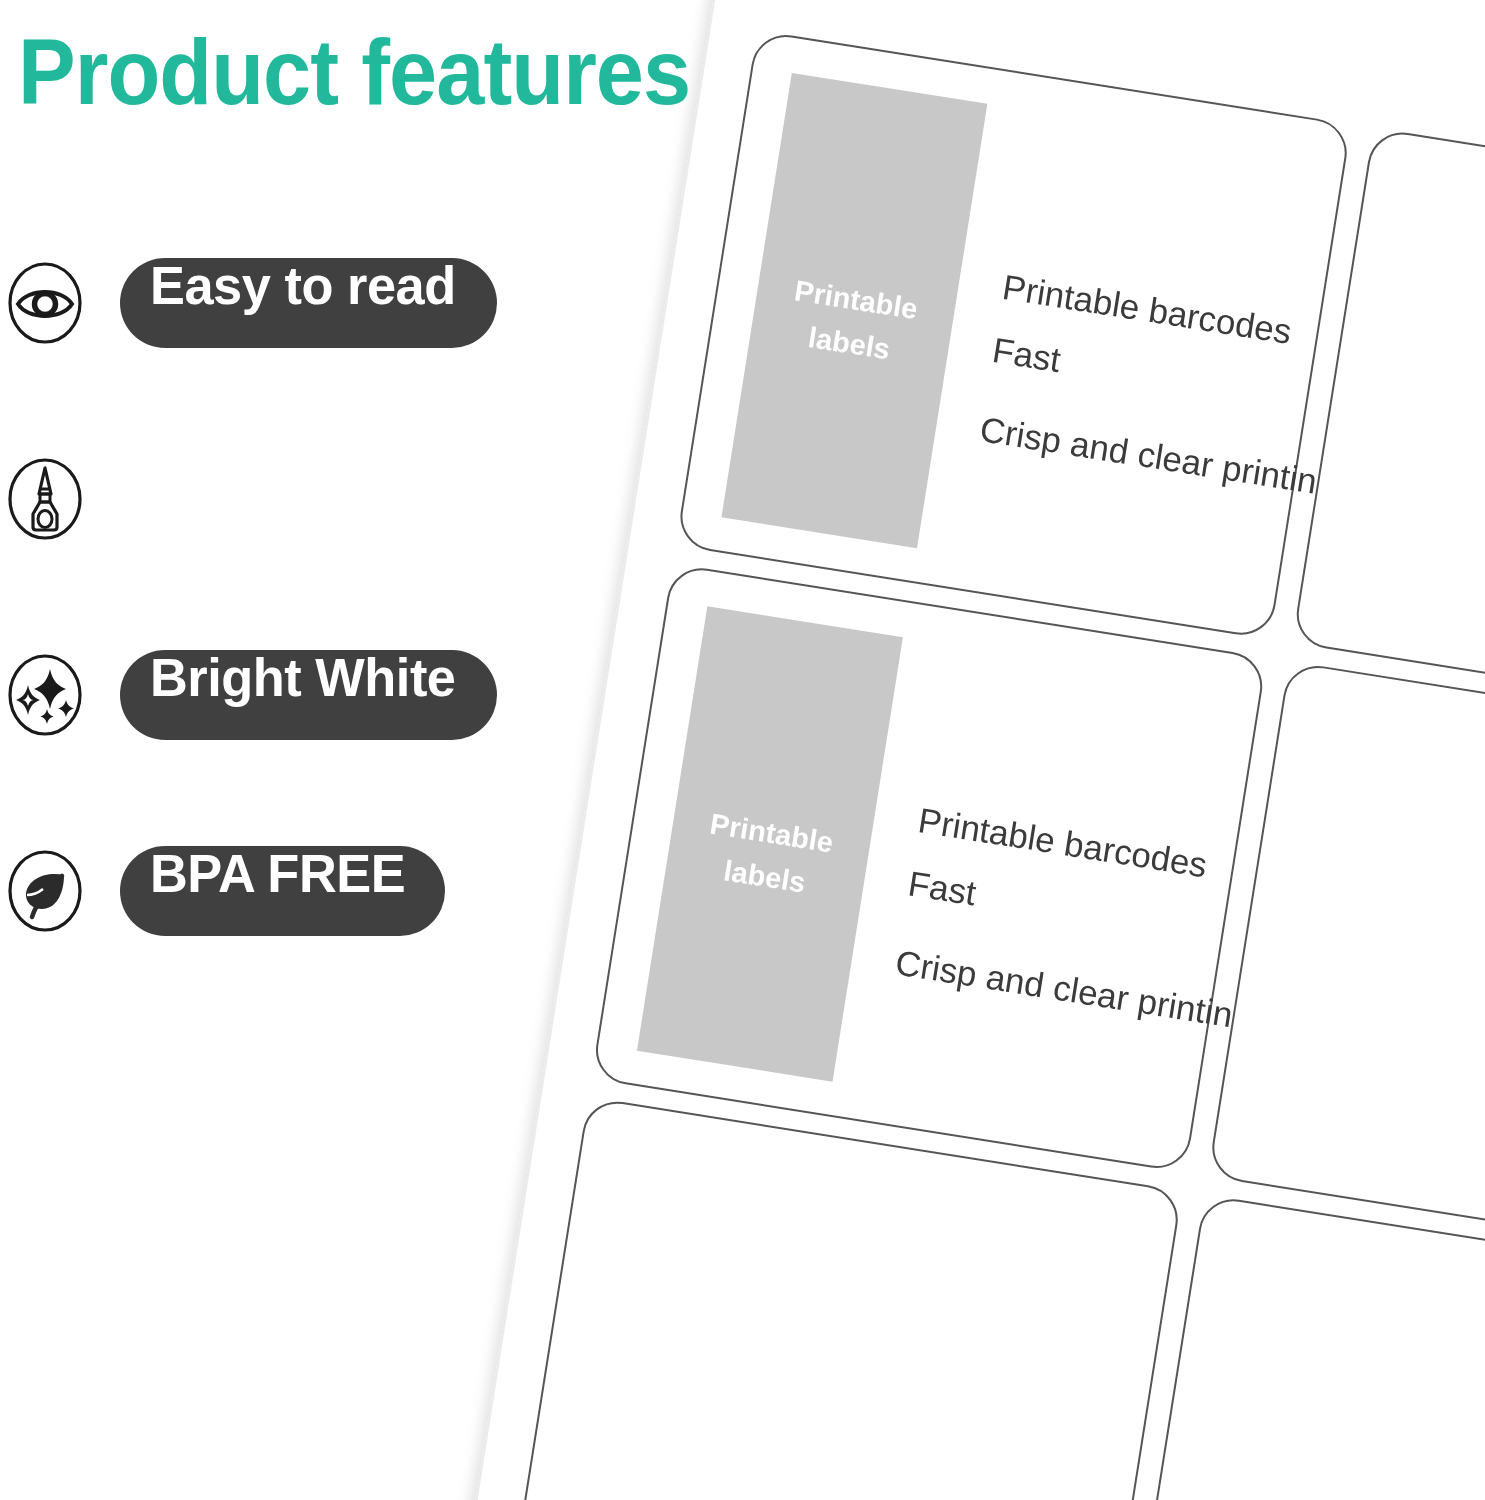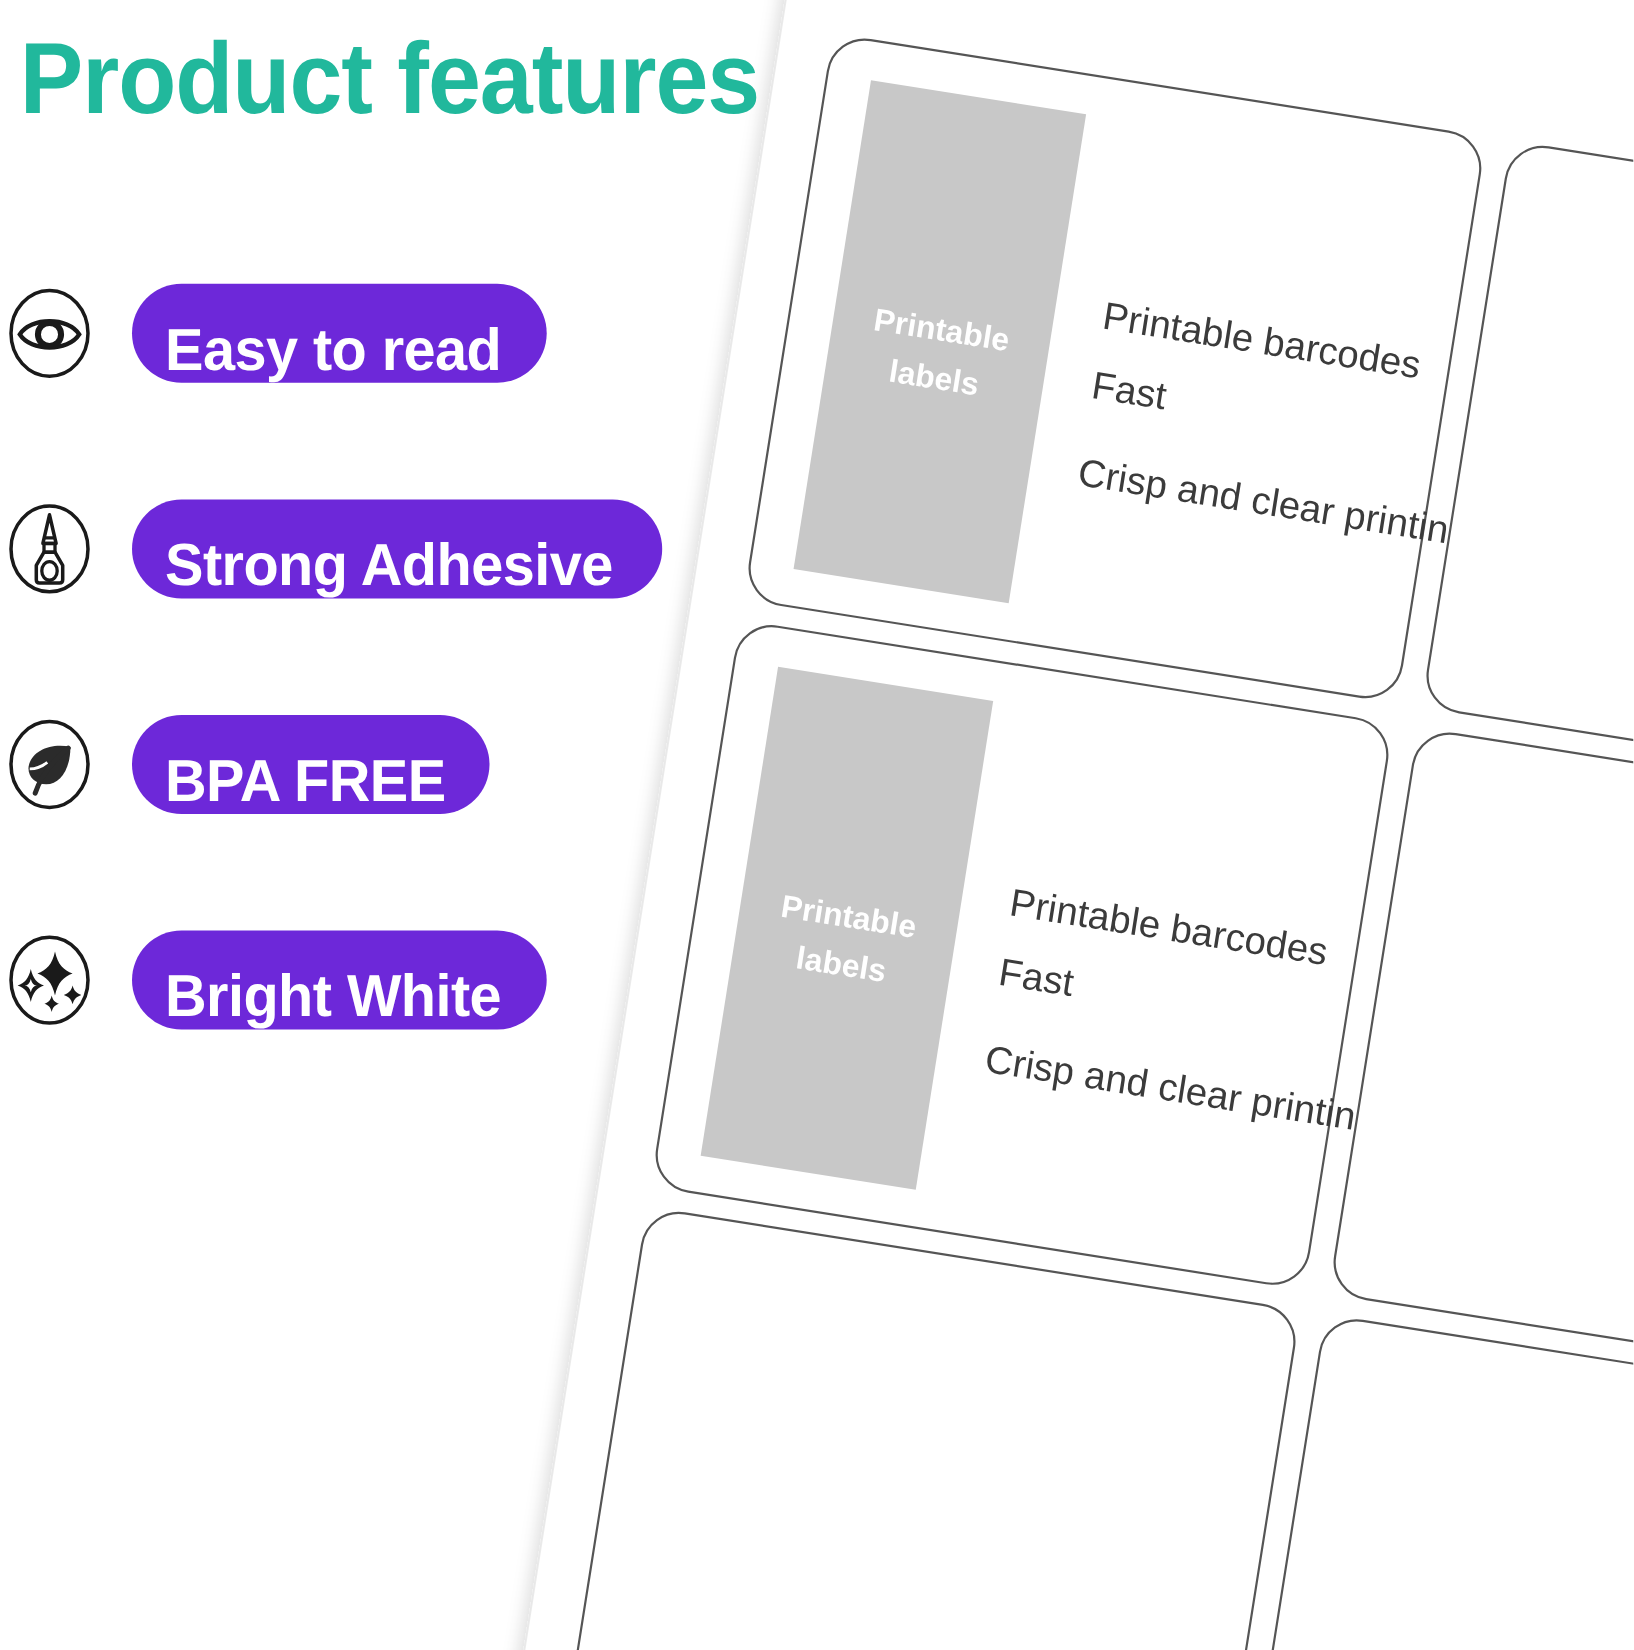--- a/index.html
+++ b/index.html
@@ -61,25 +61,25 @@
     width: 78px;
     height: 84px;
     margin-left: 6px;
     margin-right: 36px;
   }
   .feature-icon svg { display: block; width: 78px; height: 84px; }
 
   .feature-pill {
     position: relative;
     display: inline-flex;
-    align-items: flex-end;
+    align-items: flex-start;
     height: 90px;
     padding: 0 32px 0 30px;
     border-radius: 48px;
-    background: #6d28d9;
+    background: #404040;
     box-sizing: border-box;
   }
   .pill-label {
     font-family: "Liberation Sans Narrow", "Liberation Sans", sans-serif;
     font-size: 54px;
     font-weight: bold;
     color: #ffffff;
     letter-spacing: -0.5px;
     line-height: 1;
     white-space: nowrap;
@@ -189,41 +189,20 @@
 
             <path d="M39 11 L33 37 L45 37 Z" fill="none" stroke="#1a1a1a" stroke-width="3.2" stroke-linejoin="round"></path>
             <line x1="33.5" y1="32" x2="44.5" y2="32" stroke="#1a1a1a" stroke-width="3"></line>
 
             <rect x="34" y="37" width="10" height="8" fill="none" stroke="#1a1a1a" stroke-width="3"></rect>
 
             <path d="M34 45 L27 57 L27 70 Q27 73 30 73 L48 73 Q51 73 51 70 L51 57 L44 45 Z" fill="none" stroke="#1a1a1a" stroke-width="3.2" stroke-linejoin="round"></path>
             <ellipse cx="39" cy="62" rx="7" ry="8.5" fill="none" stroke="#1a1a1a" stroke-width="3"></ellipse>
           </svg>
         </div>
-        <div class="feature-pill">
-          <span class="pill-label">Strong Adhesive</span>
-        </div>
-      </div>
-
-      <div class="feature-row">
-        <div class="feature-icon">
-          <svg viewBox="0 0 78 84">
-            <ellipse cx="39" cy="42" rx="35" ry="39" fill="none" stroke="#1a1a1a" stroke-width="3.2"></ellipse>
-
-            <path d="M58 26 C40 22, 22 30, 20 44 C19 53, 26 60, 36 60
-                     C49 60, 58 46, 58 26 Z" fill="#2b2b2b"></path>
-
-            <path d="M56 27 C44 37, 32 50, 26 68" fill="none" stroke="#2b2b2b" stroke-width="4.5" stroke-linecap="round"></path>
-
-            <path d="M21 46 C27 46, 32 44, 37 40" fill="none" stroke="#ffffff" stroke-width="2.6"></path>
-          </svg>
-        </div>
-        <div class="feature-pill">
-          <span class="pill-label">BPA FREE</span>
-        </div>
       </div>
 
       <div class="feature-row">
         <div class="feature-icon">
           <svg viewBox="0 0 78 84">
             <ellipse cx="39" cy="42" rx="35" ry="39" fill="none" stroke="#1a1a1a" stroke-width="3.2"></ellipse>
 
             <path d="M44 16 C46.5 28, 52 33, 60 36 C52 39, 46.5 44, 44 56
                      C41.5 44, 36 39, 28 36 C36 33, 41.5 28, 44 16 Z" fill="#1a1a1a"></path>
 
@@ -237,16 +216,34 @@
 
             <path d="M41 56 C42.1 60.5, 43.9 62.3, 47.6 63.5 C43.9 64.7, 42.1 66.5, 41 71
                      C39.9 66.5, 38.1 64.7, 34.4 63.5 C38.1 62.3, 39.9 60.5, 41 56 Z" fill="#1a1a1a"></path>
           </svg>
         </div>
         <div class="feature-pill">
           <span class="pill-label">Bright White</span>
         </div>
       </div>
 
+      <div class="feature-row">
+        <div class="feature-icon">
+          <svg viewBox="0 0 78 84">
+            <ellipse cx="39" cy="42" rx="35" ry="39" fill="none" stroke="#1a1a1a" stroke-width="3.2"></ellipse>
+
+            <path d="M58 26 C40 22, 22 30, 20 44 C19 53, 26 60, 36 60
+                     C49 60, 58 46, 58 26 Z" fill="#2b2b2b"></path>
+
+            <path d="M56 27 C44 37, 32 50, 26 68" fill="none" stroke="#2b2b2b" stroke-width="4.5" stroke-linecap="round"></path>
+
+            <path d="M21 46 C27 46, 32 44, 37 40" fill="none" stroke="#ffffff" stroke-width="2.6"></path>
+          </svg>
+        </div>
+        <div class="feature-pill">
+          <span class="pill-label">BPA FREE</span>
+        </div>
+      </div>
+
 
     </div>
   </div>
 </div>
 
 </body></html>

